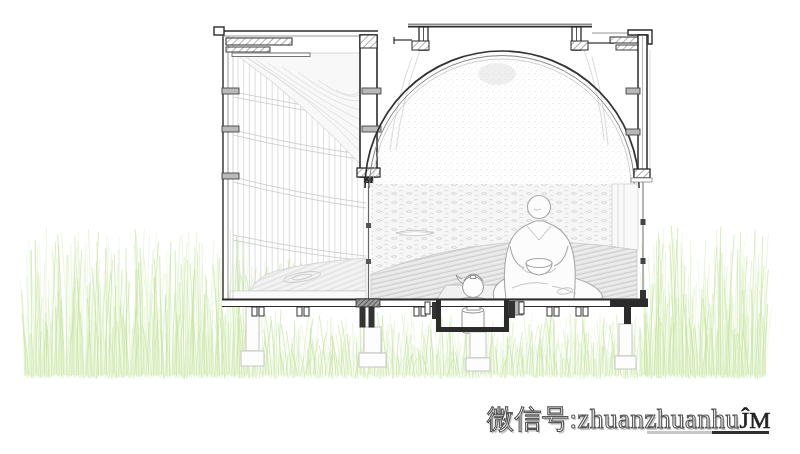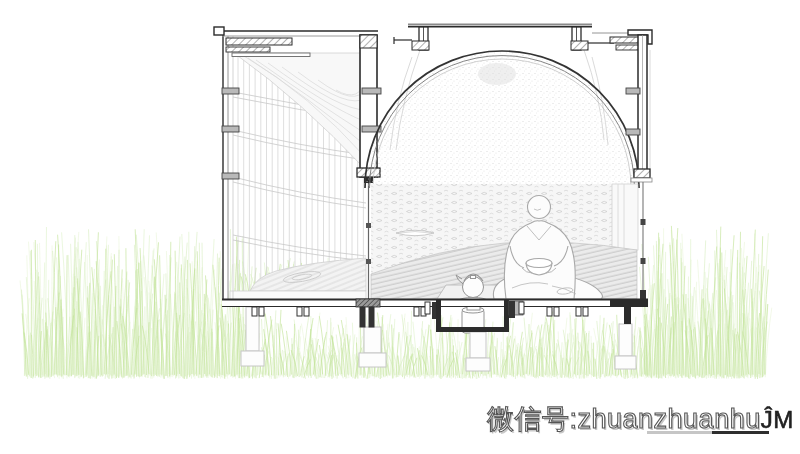--- a/index.html
+++ b/index.html
@@ -1,17 +1,17 @@
 <!DOCTYPE html>
 <html><head>
 <meta charset="utf-8">
 <style>
   html,body{margin:0;padding:0;background:#fff;}
   .stage{position:relative;width:800px;height:454px;background:#fff;overflow:hidden;
-         font-family:Liberation Sans, sans-serif;}
+         font-family:Liberation Serif, serif;}
   .stage svg{position:absolute;left:0;top:0;}
   .watermark{
     position:absolute;left:487px;top:401px;height:40px;width:300px;
     font-size:27px;letter-spacing:.5px;white-space:nowrap;
     color:#fff;-webkit-text-stroke:1.1px #555;
     text-shadow:1.6px 1.6px 0 rgba(110,110,110,.38);
   }
   .watermark .wm-tail{color:#222;-webkit-text-stroke:.6px #222;text-shadow:none;font-size:24px;}
   .watermark i{position:absolute;display:block;top:30px;height:3px;}
   .watermark .u1{left:160px;width:65px;background:#c6c6c6;}

